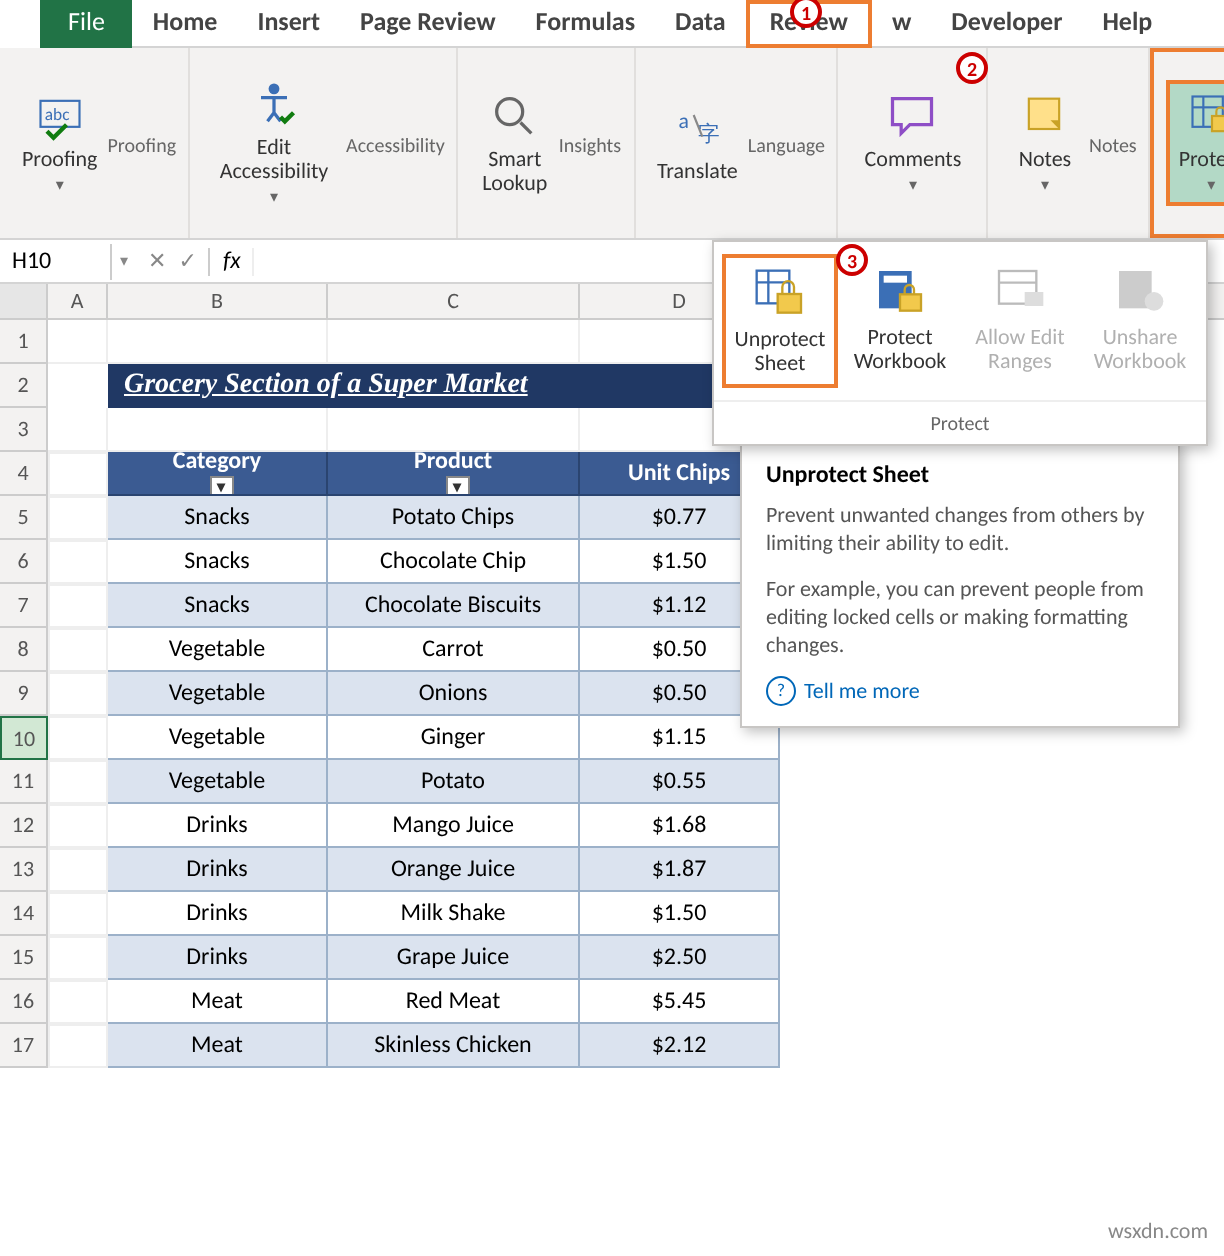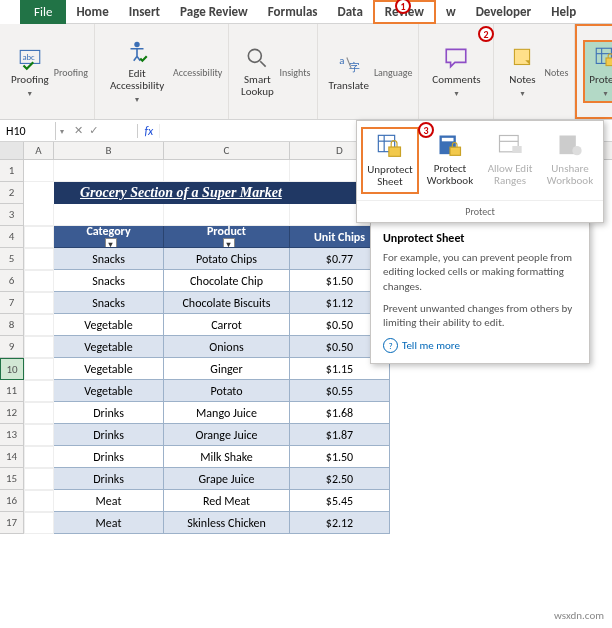--- a/index.html
+++ b/index.html
@@ -35,35 +35,35 @@
 .tooltip { position: absolute; top: 220px; left: 370px; width: 220px; background: #fff; border: 1px solid #c8c6c4; box-shadow: 2px 2px 6px rgba(0,0,0,0.25); padding: 10px 12px; font-size: 12px; z-index: 99; }
 .tooltip-title { font-weight: bold; margin-bottom: 6px; }
 .tooltip-p { color: #555; font-size: 11px; margin-bottom: 8px; line-height: 1.3; }
 .tooltip-more { color: #0067b8; font-size: 11px; display: flex; align-items: center; gap: 4px; }
 .tooltip-more::before { content: "?"; border: 1px solid #0067b8; border-radius: 50%; width: 13px; height: 13px; display: inline-flex; align-items: center; justify-content: center; font-size: 9px; }
 
 
 .fbar { display: flex; align-items: center; height: 22px; border-bottom: 1px solid #d4d4d4; background: #fff; }
 .namebox { width: 56px; padding: 2px 6px; border-right: 1px solid #ccc; font-size: 12px; }
 .fbar-icons { display: flex; gap: 6px; padding: 0 6px; font-size: 11px; color: #888; }
-.fx { font-style: italic; color: #1d4ed8; padding: 0 6px; border-left: 1px solid #ccc; border-right: 1px solid #eee; margin-left: 33px; }
+.fx { font-style: italic; color: #000000; padding: 0 6px; border-left: 1px solid #ccc; border-right: 1px solid #eee; }
 
 
 .grid { position: relative; }
 .colheads { display: flex; height: 18px; background: #f3f2f1; border-bottom: 1px solid #ccc; }
 .sel-all { width: 24px; border-right: 1px solid #ccc; background: #e6e6e6; }
 .ch { border-right: 1px solid #ccc; text-align: center; font-size: 11px; color: #555; display: flex; align-items: center; justify-content: center; }
 .row { display: flex; height: 22px; }
 .rh { width: 24px; background: #f3f2f1; border-right: 1px solid #ccc; border-bottom: 1px solid #ccc; font-size: 11px; color: #555; display: flex; align-items: center; justify-content: center; }
 .rh.active { background: #d2e8d4; border: 1px solid #217346; }
 .cell { border-right: 1px solid #eee; border-bottom: 1px solid #eee; display: flex; align-items: center; justify-content: center; font-size: 12px; overflow: hidden; }
 .wA { width: 30px; } .wB { width: 110px; } .wC { width: 126px; } .wD { width: 100px; }
 
 
-.title-row .cell { background: #203864; color: #fff; font-weight: bold; font-style: italic; text-decoration: underline; font-family: Georgia, serif; font-size: 14px; border: none; justify-content: flex-start; padding-left: 26px; }
+.title-row .cell { background: #203864; color: #fff; font-weight: bold; font-style: italic; text-decoration: underline; font-family: Georgia, serif; font-size: 14px; border: none; justify-content: flex-start; padding-left: 8px; }
 .thead .cell { background: #3b5b92; color: #fff; font-weight: bold; border-right: 1px solid #2a4470; border-bottom: 1px solid #2a4470; flex-direction: column; }
 .tbody .cell { border-right: 1px solid #9cb1c9; border-bottom: 1px solid #9cb1c9; background: #fff; }
 .tbody.stripe .cell { background: #dbe3ef; }
 .filter { font-size: 8px; margin-left: 4px; background: #fff; color: #333; border: 1px solid #888; width: 12px; height: 12px; display: inline-flex; align-items: center; justify-content: center; }
 
 .watermark { position: absolute; bottom: 6px; right: 8px; font-size: 11px; color: #888; z-index: 300; }
 .cursor { position: absolute; }
 </style>
 </head>
 <body>
@@ -246,22 +246,22 @@
   </div>
   <div class="protect-label">Protect</div>
 </div>
 <div class="callout" style="top:122px;left:418px">3</div>
 <svg class="cursor" style="top:181px;left:405px" width="14" height="18">
     <path d="M1 1 l0 13 l3 -3 l3 6 l2 -1 l-3 -6 l5 0 z" fill="#fff" stroke="#000"></path>
   </svg>
 
 <div class="tooltip">
   <div class="tooltip-title">Unprotect Sheet</div>
+  <div class="tooltip-p">Prevent unwanted changes from others by limiting their ability to edit.</div>
   <div class="tooltip-p">For example, you can prevent people from editing locked cells or making formatting changes.</div>
-  <div class="tooltip-p">Prevent unwanted changes from others by limiting their ability to edit.</div>
   <div class="tooltip-more">Tell me more</div>
 </div>
 
 <div class="fbar">
   <div class="namebox">H10</div>
   <span class="caret" style="padding:0 4px;color:#888">▾</span>
   <div class="fbar-icons">
       <span>✕</span>
       <span>✓</span>
     </div>

